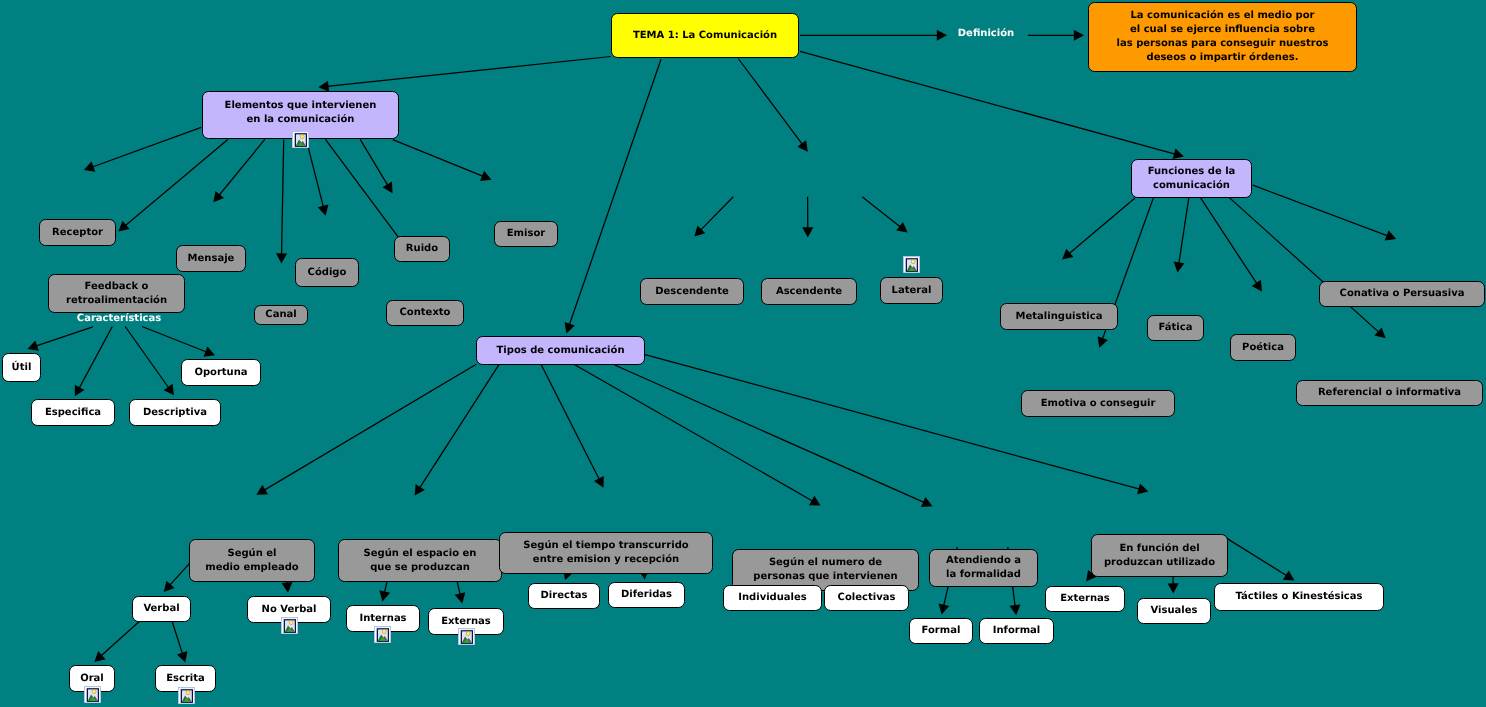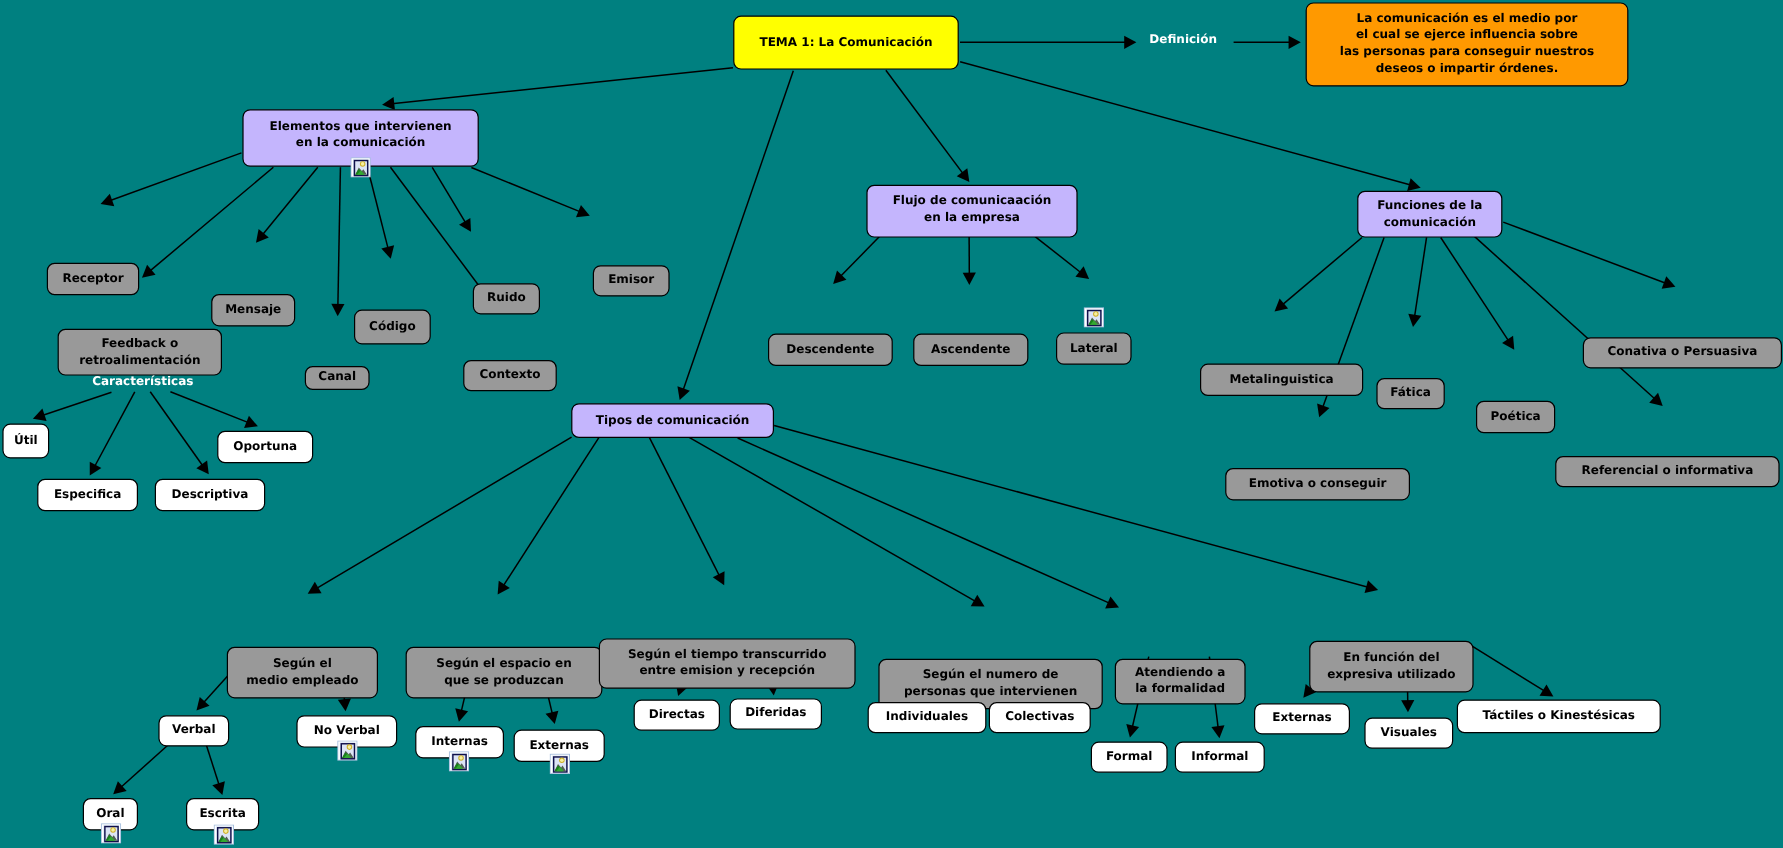--- a/index.html
+++ b/index.html
@@ -253,28 +253,26 @@
   <div class="node n-gray" style="left:386px;top:260px;width:78px;height:26px"><span>Contexto</span></div>
   <div class="node n-gray" style="left:394px;top:196px;width:56px;height:26px"><span>Ruido</span></div>
   <div class="node n-gray" style="left:494px;top:181px;width:64px;height:26px"><span>Emisor</span></div>
   <div class="node n-gray" style="left:48px;top:234px;width:137px;height:39px"><span>Feedback o
 retroalimentación</span></div>
   <div class="node n-plain" style="left:68px;top:311px;width:102px;height:16px"><span>Características</span></div>
   <div class="node n-white" style="left:2px;top:353px;width:39px;height:29px"><span>Útil</span></div>
   <div class="node n-white" style="left:31px;top:399px;width:84px;height:27px"><span>Especifica</span></div>
   <div class="node n-white" style="left:129px;top:399px;width:92px;height:27px"><span>Descriptiva</span></div>
   <div class="node n-white" style="left:181px;top:359px;width:80px;height:27px"><span>Oportuna</span></div>
-  <div class="node n-cyan" style="left:722px;top:154px;width:176px;height:44px"><span style="top:-1px">Flujo de comunicaación
-en la empresa</span></div>
   <div class="node n-gray" style="left:640px;top:238px;width:104px;height:27px"><span>Descendente</span></div>
   <div class="node n-gray" style="left:761px;top:238px;width:96px;height:27px"><span>Ascendente</span></div>
   <div class="node n-gray" style="left:880px;top:237px;width:63px;height:27px"><span>Lateral</span></div>
   <div class="node n-cyan" style="left:1131px;top:159px;width:121px;height:39px"><span>Funciones de la
 comunicación</span></div>
-  <div class="node n-gray" style="left:1000px;top:263px;width:136px;height:27px"><span>Metalinguistica</span></div>
+  <div class="node n-gray" style="left:1000px;top:263px;width:118px;height:27px"><span>Metalinguistica</span></div>
   <div class="node n-gray" style="left:1147px;top:275px;width:57px;height:26px"><span>Fática</span></div>
   <div class="node n-gray" style="left:1230px;top:294px;width:66px;height:27px"><span>Poética</span></div>
   <div class="node n-gray" style="left:1021px;top:350px;width:154px;height:27px"><span>Emotiva o conseguir</span></div>
   <div class="node n-gray" style="left:1319px;top:241px;width:166px;height:26px"><span>Conativa o Persuasiva</span></div>
   <div class="node n-gray" style="left:1296px;top:340px;width:187px;height:26px"><span>Referencial o informativa</span></div>
   <div class="node n-cyan" style="left:476px;top:336px;width:169px;height:29px"><span>Tipos de comunicación</span></div>
   <div class="node n-gray" style="left:189px;top:499px;width:126px;height:43px"><span>Según el
 medio empleado</span></div>
   <div class="node n-white" style="left:132px;top:596px;width:59px;height:26px"><span>Verbal</span></div>
   <div class="node n-white" style="left:247px;top:596px;width:84px;height:27px"><span>No Verbal</span></div>
@@ -290,21 +288,21 @@
   <div class="node n-white" style="left:608px;top:582px;width:77px;height:26px"><span>Diferidas</span></div>
   <div class="node n-gray" style="left:732px;top:509px;width:187px;height:42px"><span>Según el numero de
 personas que intervienen</span></div>
   <div class="node n-white" style="left:723px;top:585px;width:99px;height:26px"><span>Individuales</span></div>
   <div class="node n-white" style="left:824px;top:585px;width:85px;height:26px"><span>Colectivas</span></div>
   <div class="node n-gray" style="left:929px;top:509px;width:109px;height:38px"><span>Atendiendo a
 la formalidad</span></div>
   <div class="node n-white" style="left:909px;top:618px;width:64px;height:26px"><span>Formal</span></div>
   <div class="node n-white" style="left:979px;top:618px;width:75px;height:26px"><span>Informal</span></div>
   <div class="node n-gray" style="left:1091px;top:494px;width:137px;height:43px"><span>En función del
-expresiva utilizado</span></div>
+produzcan utilizado</span></div>
   <div class="node n-white" style="left:1045px;top:586px;width:80px;height:26px"><span>Externas</span></div>
   <div class="node n-white" style="left:1137px;top:598px;width:74px;height:26px"><span>Visuales</span></div>
   <div class="node n-white" style="left:1214px;top:583px;width:170px;height:28px"><span>Táctiles o Kinestésicas</span></div>
   <div class="badge" style="left:291.7px;top:131.1px"><svg width="17" height="17" viewBox="0 0 17 17">
   <rect x="0" y="0" width="17" height="17" fill="#a8c0de"></rect>
   <rect x="0.9" y="0.9" width="15.2" height="15.2" fill="#ffffff"></rect>
   <rect x="2.2" y="1.7" width="13.0" height="14.6" fill="#cfdcef"></rect>
   <rect x="2.8" y="2.2" width="12.2" height="13.7" fill="#10104a"></rect>
   <rect x="4.0" y="3.4" width="9.8" height="11.3" fill="#dce4f5"></rect>
   <circle cx="10.2" cy="5.6" r="2.3" fill="#cfae22"></circle>

